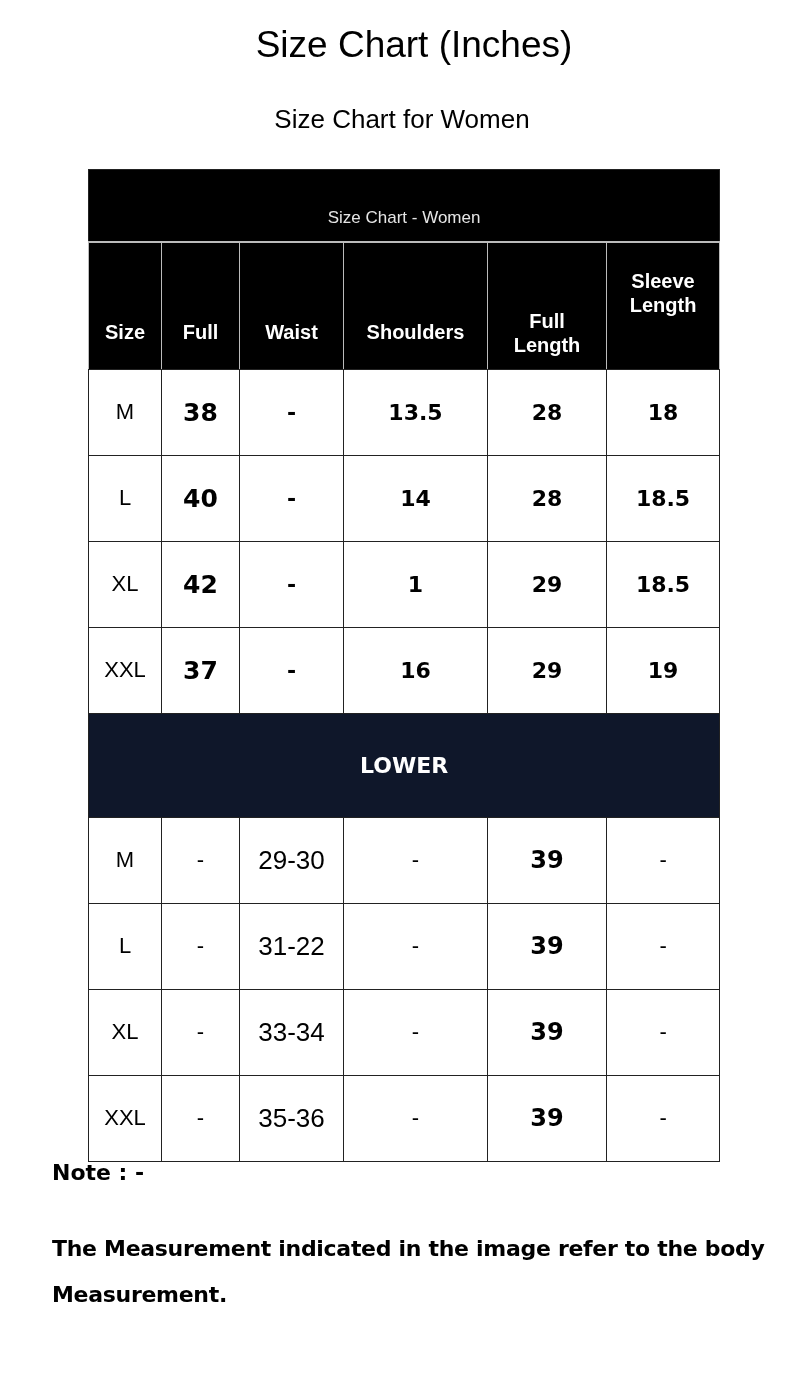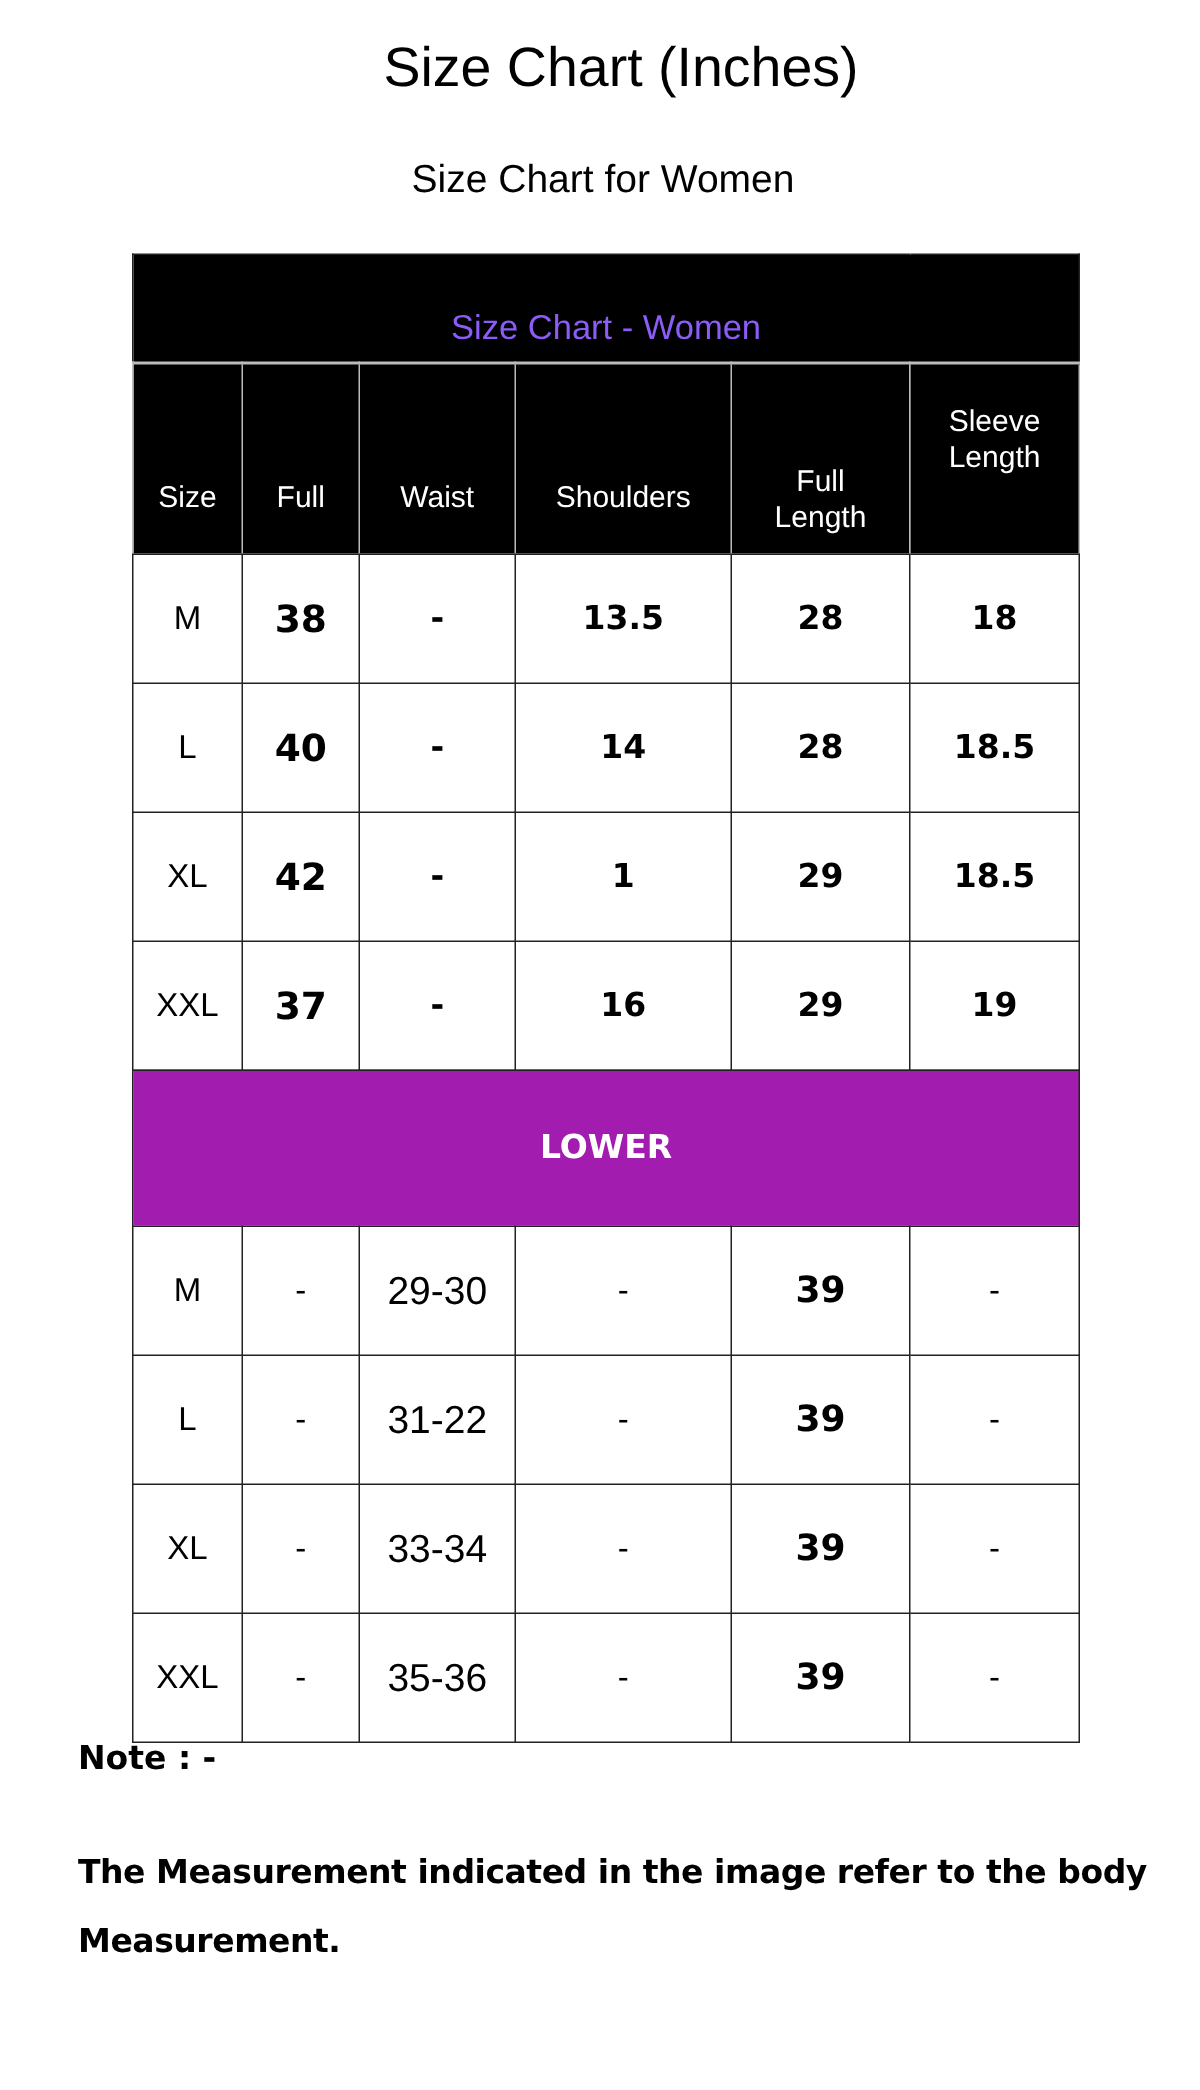--- a/index.html
+++ b/index.html
@@ -4,31 +4,31 @@
 <style>
   html, body { margin:0; padding:0; background:#fff; }
   body { width:800px; height:1393px; position:relative; overflow:hidden; color:#000; }
   .title { position:absolute; top:24px; left:0; width:800px; text-align:center;
     font-family:"Liberation Sans", sans-serif; font-size:37px; }
   .title b { font-weight:normal;margin-left:28px; }
   .subtitle { position:absolute; top:104px; left:0; width:804px; text-align:center;
     font-family:"Liberation Sans", sans-serif; font-size:26px; }
   table { position:absolute; left:88px; top:169px; border-collapse:collapse; table-layout:fixed; width:631px; }
   td, th { border:1px solid #222; text-align:center; vertical-align:middle; padding:0; }
-  .banner th { background:#000; color:#8b5cf6; height:72px; font-family:"Liberation Sans", sans-serif;
-    font-weight:normal; font-size:23px; border-bottom:2px solid #bbb; padding-top:26px; box-sizing:border-box; }
+  .banner th { background:#000; color:#e5e5e5; height:72px; font-family:"Liberation Sans", sans-serif;
+    font-weight:normal; font-size:17px; border-bottom:2px solid #bbb; padding-top:26px; box-sizing:border-box; }
   .colhead th { background:#000; color:#fff; height:100px; font-family:"Liberation Sans", sans-serif;
-    font-weight:normal; font-size:20px; line-height:24px; border-left:1px solid #bbb; border-right:1px solid #bbb; }
+    font-weight:bold; font-size:20px; line-height:24px; border-left:1px solid #bbb; border-right:1px solid #bbb; }
   .colhead th.ss { vertical-align:bottom; padding-bottom:25px; }
   .colhead th.full { vertical-align:bottom; padding-bottom:12px; }
   .colhead th.sleeve { vertical-align:top; padding-top:26px; }
   tbody.upper td { height:85px; font-family:"DejaVu Sans", sans-serif; font-weight:bold; font-size:22px; }
   tbody.upper td.size { font-family:"Liberation Sans", sans-serif; font-weight:normal; font-size:22px; }
   tbody.upper td.bust { font-size:25px; }
-  .lowerband td { background:#a21caf; color:#fff; height:103px; font-family:"DejaVu Sans", sans-serif;
+  .lowerband td { background:#0f172a; color:#fff; height:103px; font-family:"DejaVu Sans", sans-serif;
     font-weight:bold; font-size:22px; }
   tbody.lower td { height:85px; font-family:"Liberation Sans", sans-serif; font-size:26px; }
   tbody.lower td.size { font-size:22px; }
   tbody.lower td.full { font-family:"DejaVu Sans", sans-serif; font-weight:bold; font-size:24px; }
   tbody.lower td.dash { font-size:22px; }
   .note-label { position:absolute; left:52px; top:1160px; font-family:"DejaVu Sans", sans-serif;
     font-weight:bold; font-size:22px; }
   .note-text { position:absolute; left:52px; top:1226px; width:720px; font-family:"DejaVu Sans", sans-serif;
     font-weight:bold; font-size:22px; line-height:46px; letter-spacing:-0.3px; }
 </style>

